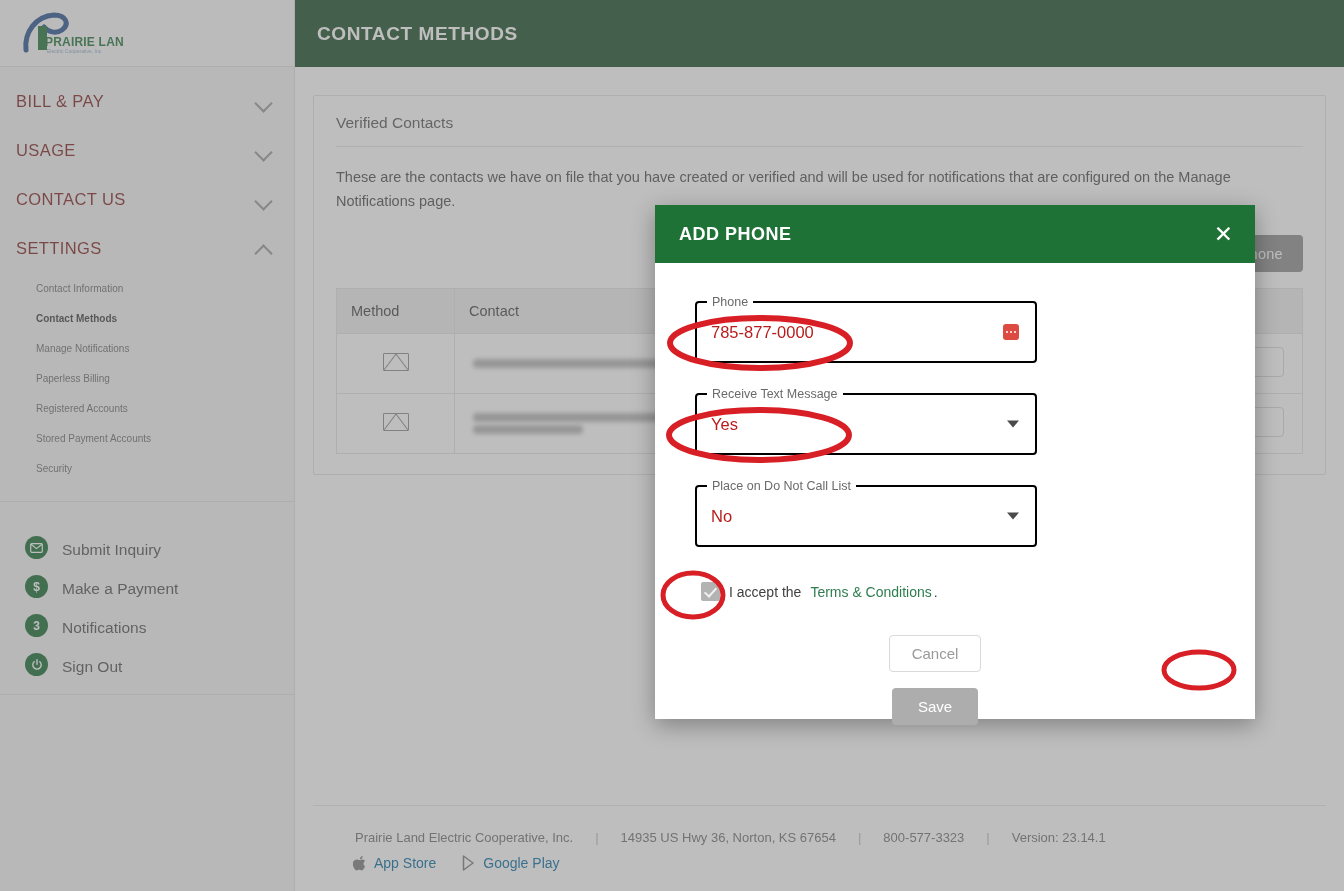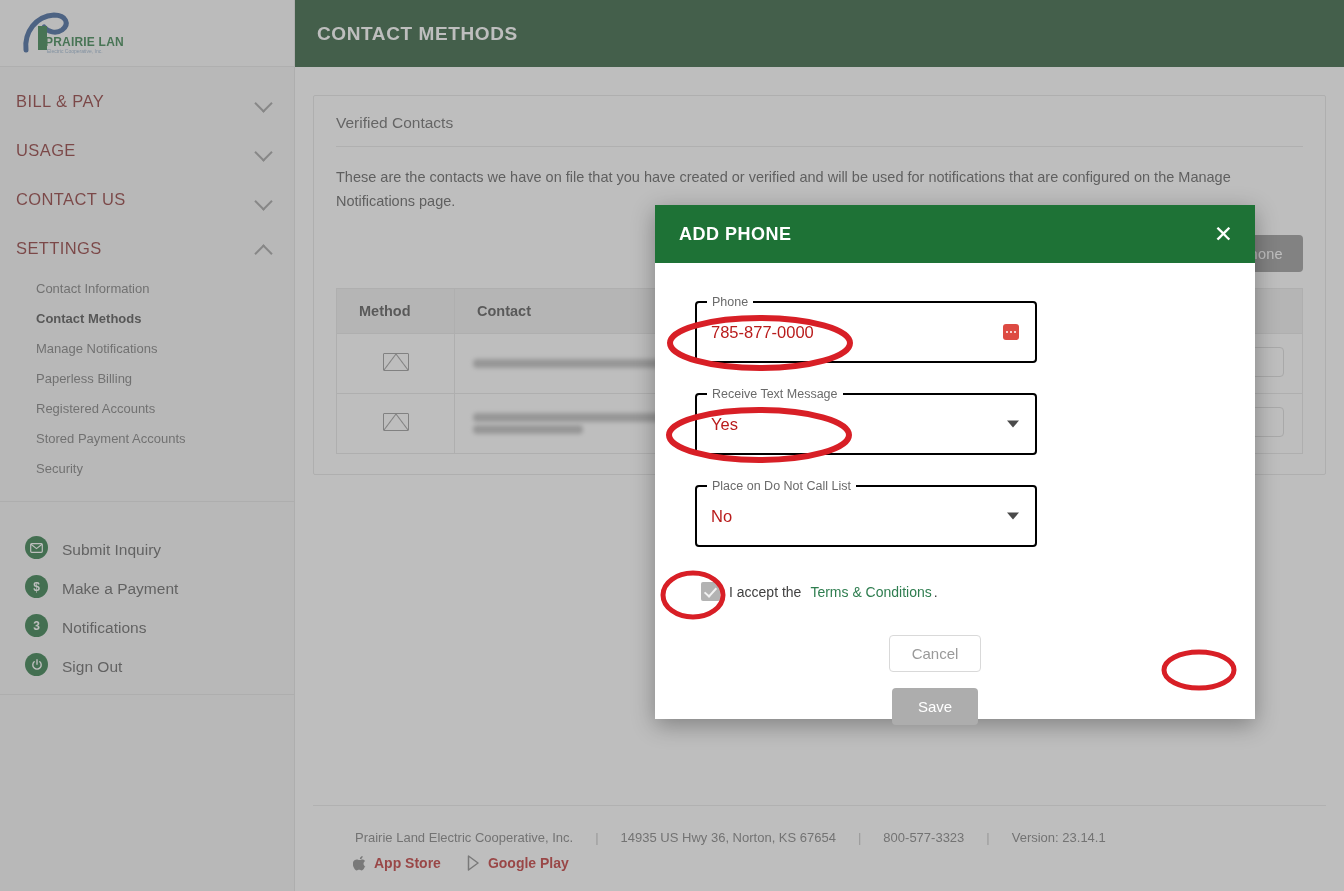--- a/index.html
+++ b/index.html
@@ -51,21 +51,21 @@
   .chev::before {
     content: ""; position: absolute; left: 1px; top: 0;
     width: 11px; height: 11px;
     border-right: 2px solid #777; border-bottom: 2px solid #777;
     transform: rotate(45deg);
   }
   .chev.up::before { transform: rotate(-135deg); top: 3px; }
 
   .subitem {
     height: 30px; display: flex; align-items: center;
-    padding-left: 36px; font-size: 13px; color: #6c6c6c;
+    padding-left: 36px; font-size: 10px; color: #6c6c6c;
     cursor: pointer;
   }
   .subitem.active { color: #3a3a3a; font-weight: bold; }
 
   .nav-sep {
     margin: 18px 0 0 0; height: 1px; background: #e0e0e0;
   }
 
   .quick { padding-top: 18px; }
   .quick-item {
@@ -116,22 +116,22 @@
   .btn-row { display: flex; justify-content: flex-end; padding: 22px 0 16px 0; }
   .btn-add {
     background: #8c8c8c; color: #fff; border: none;
     padding: 0 20px; height: 37px; border-radius: 4px;
     font-size: 14.5px; letter-spacing: .3px; cursor: pointer;
   }
 
   table.contacts { width: 100%; border-collapse: collapse; }
   table.contacts th {
     background: #eeeeee; text-align: left;
-    font-size: 14.5px; color: #3f3f3f; font-weight: bold;
-    padding: 14px 22px; border: 1px solid #e2e2e2;
+    font-size: 14.5px; color: #3f3f3f; font-weight: normal;
+    padding: 14px 14px; border: 1px solid #e2e2e2;
   }
   table.contacts td {
     border: 1px solid #e2e2e2; padding: 12px 18px;
     vertical-align: middle; height: 60px;
   }
   td.col-method { width: 118px; text-align: center; }
   td.col-contact { width: 560px; }
   td.col-actions { text-align: right; }
 
   .env {
@@ -166,21 +166,21 @@
   }
   .footer-line {
     display: flex; align-items: center; gap: 0;
     font-size: 13px; color: #6f6f6f; padding: 12px 0 0 24px;
   }
   .footer-line .sep { padding: 0 22px; color: #b8b8b8; }
   .stores {
     display: flex; align-items: center; gap: 26px;
     padding: 10px 0 4px 22px;
   }
-  .store { display: flex; align-items: center; gap: 7px; font-size: 14px; color: #b91c1c; cursor: pointer; font-weight: bold; }
+  .store { display: flex; align-items: center; gap: 7px; font-size: 14px; color: #0369a1; cursor: pointer; }
 
   
   #scrim {
     position: absolute; inset: 0;
     background: rgba(120,120,120,.48);
     z-index: 40;
   }
 
   
   #modal {

